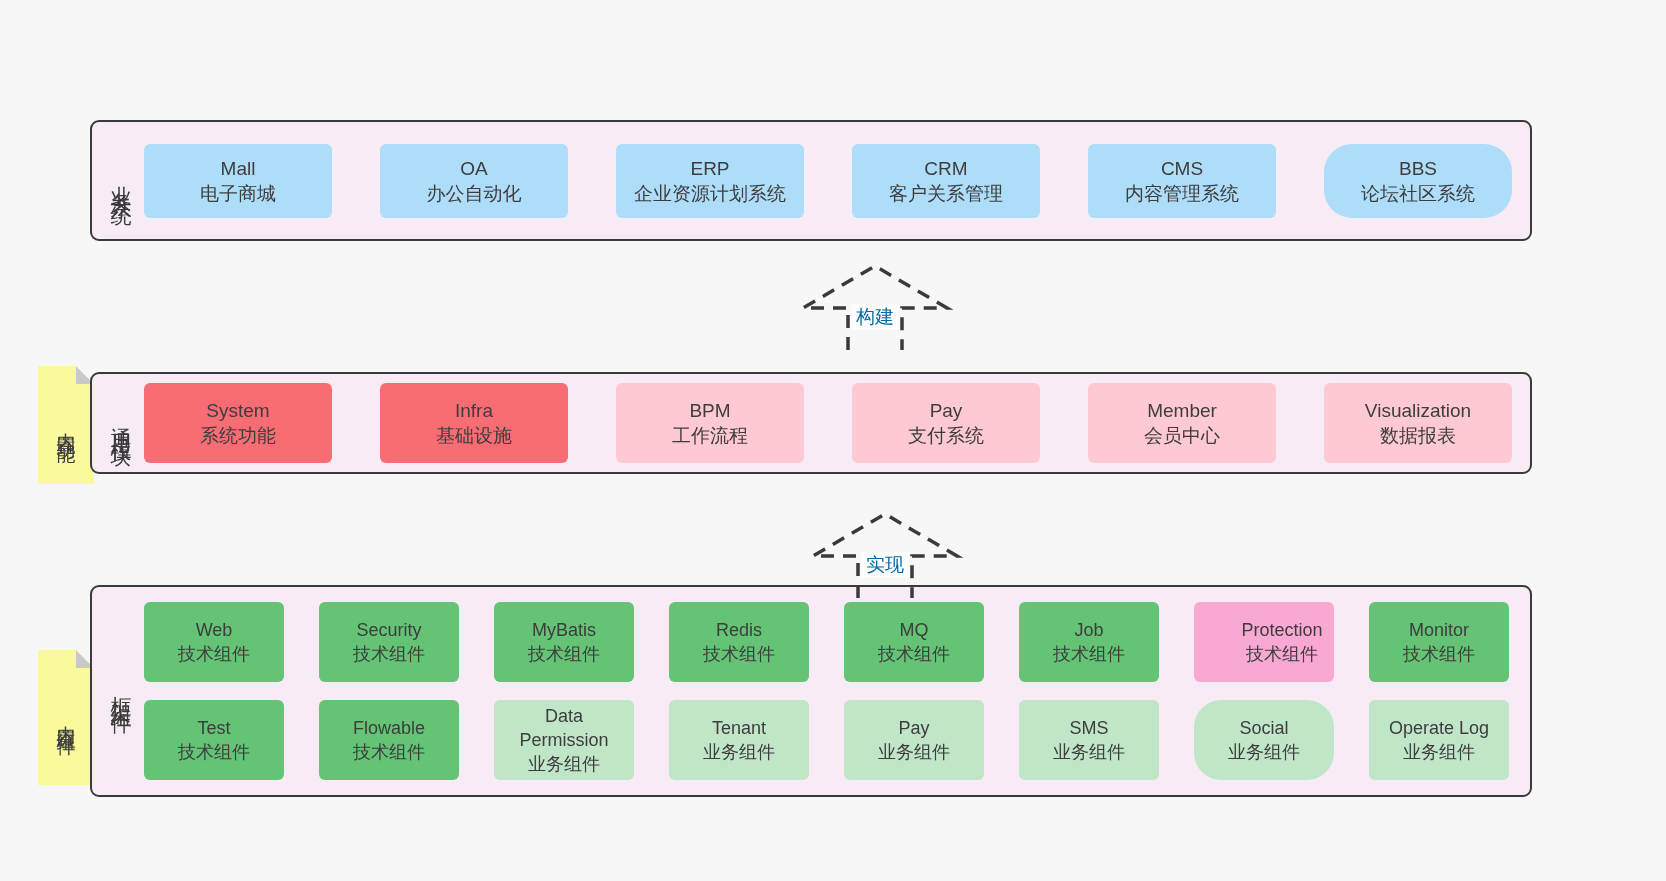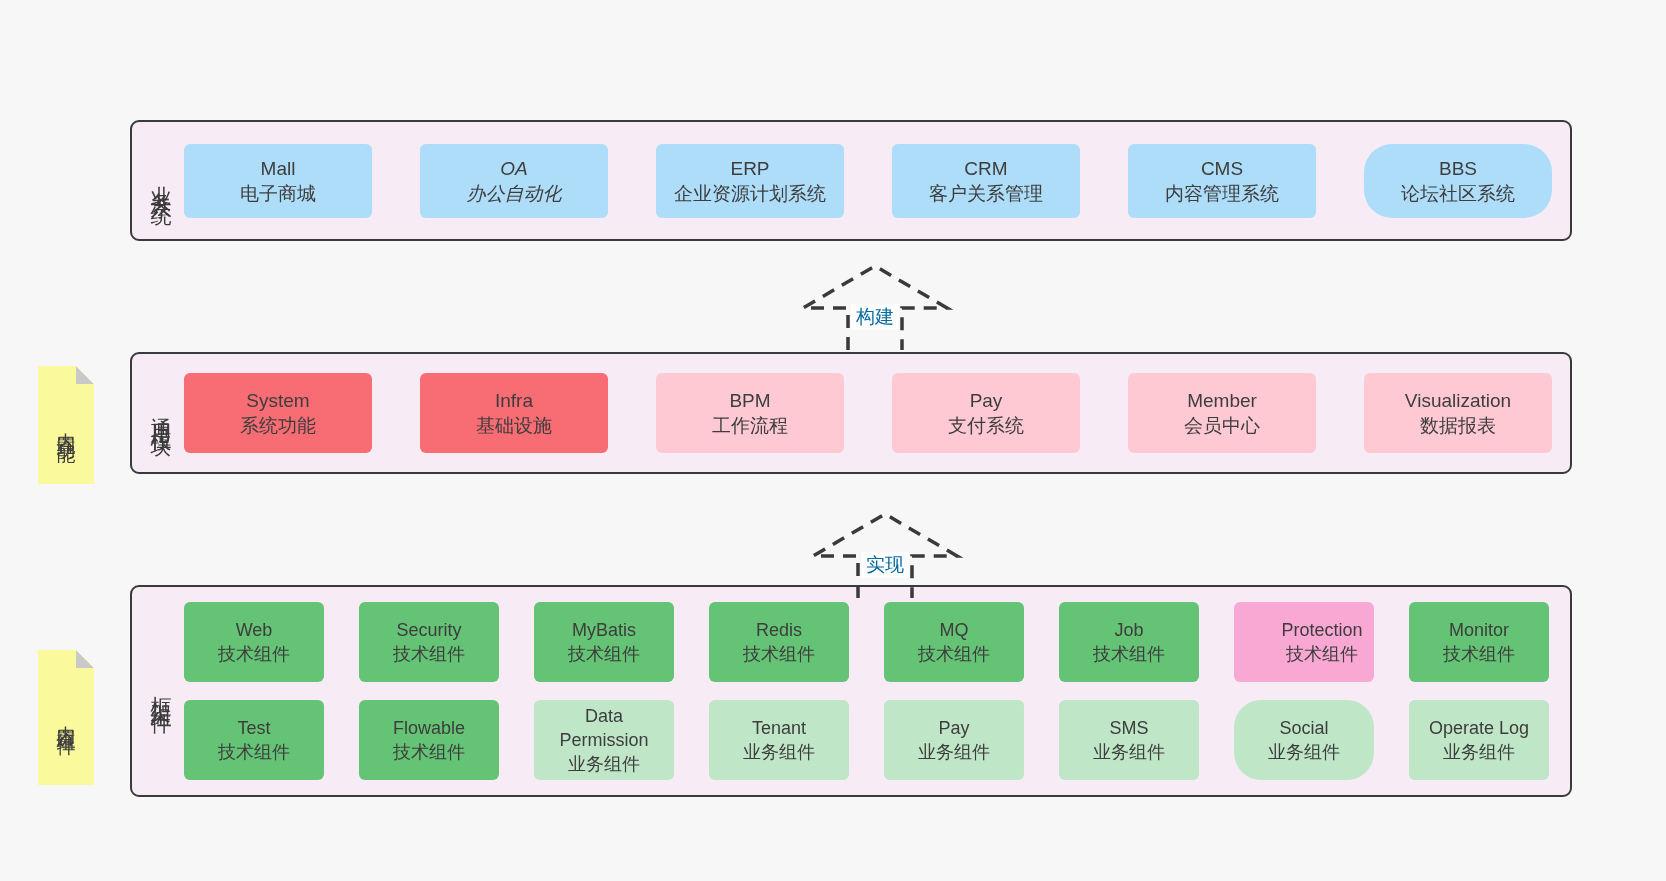--- a/index.html
+++ b/index.html
@@ -1,23 +1,23 @@
 <!DOCTYPE html>
 <html><head>
 <meta charset="utf-8">
 <style>
   html,body { margin:0; padding:0; background:#f7f7f7; }
   body { font-family:"Liberation Sans", sans-serif; color:#3d3d3d; }
   .stage { position:relative; width:1666px; height:881px; background:#f7f7f7; overflow:hidden; }
 
   
   .panel { position:absolute; left:90px; width:1442px; background:#f7ecf5;
-           border:2px solid #3a3a3a; border-radius:9px; box-sizing:border-box; z-index:1;margin-left:40px; }
+           border:2px solid #3a3a3a; border-radius:9px; box-sizing:border-box; z-index:1; }
   #panel-0 { top:120px; height:121px; }
-  #panel-1 { top:352px; height:122px; }
+  #panel-1 { top:372px; height:102px; }
   #panel-2 { top:585px; height:212px; }
 
   .side-label { position:absolute; left:15px; top:50%; transform:translateY(-50%);
                 writing-mode:vertical-rl; text-orientation:upright;
                 font-size:21px; letter-spacing:6px; color:#3a3a3a; white-space:nowrap; }
 
   .rows { position:absolute; left:0; top:0; width:100%; height:100%;
           display:flex; flex-direction:column; justify-content:center; gap:18px;
           box-sizing:border-box; padding-left:52px; }
   .row { display:flex; }
@@ -67,21 +67,21 @@
   </div>
 
   <section class="panel" id="panel-0">
     <div class="side-label">业务系统</div>
     <div class="rows">
         <div class="row">
           <div class="box" style="background: rgb(174, 221, 250);">
             <div>Mall</div>
             <div>电子商城</div>
           </div>
-          <div class="box" style="background: rgb(174, 221, 250); font-style: italic;">
+          <div class="box" style="background: rgb(174, 221, 250);">
             <div>OA</div>
             <div>办公自动化</div>
           </div>
           <div class="box" style="background: rgb(174, 221, 250);">
             <div>ERP</div>
             <div>企业资源计划系统</div>
           </div>
           <div class="box" style="background: rgb(174, 221, 250);">
             <div>CRM</div>
             <div>客户关系管理</div>

